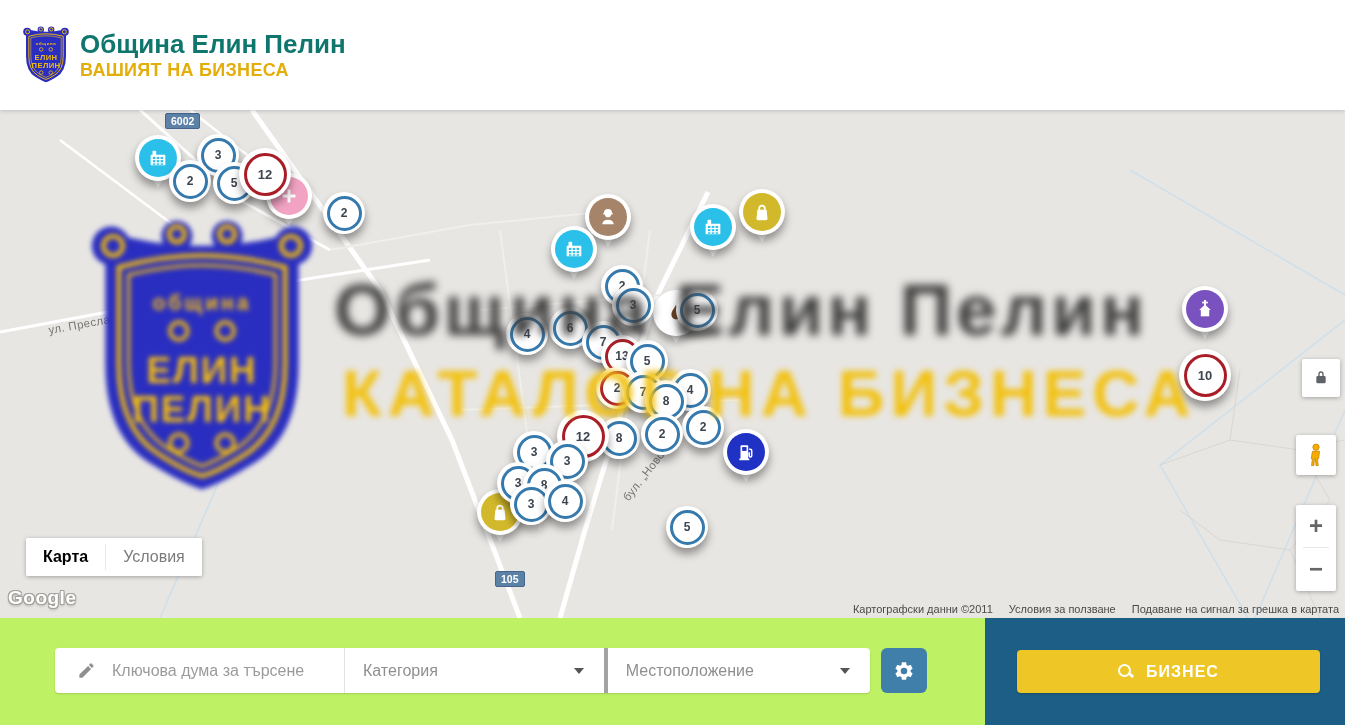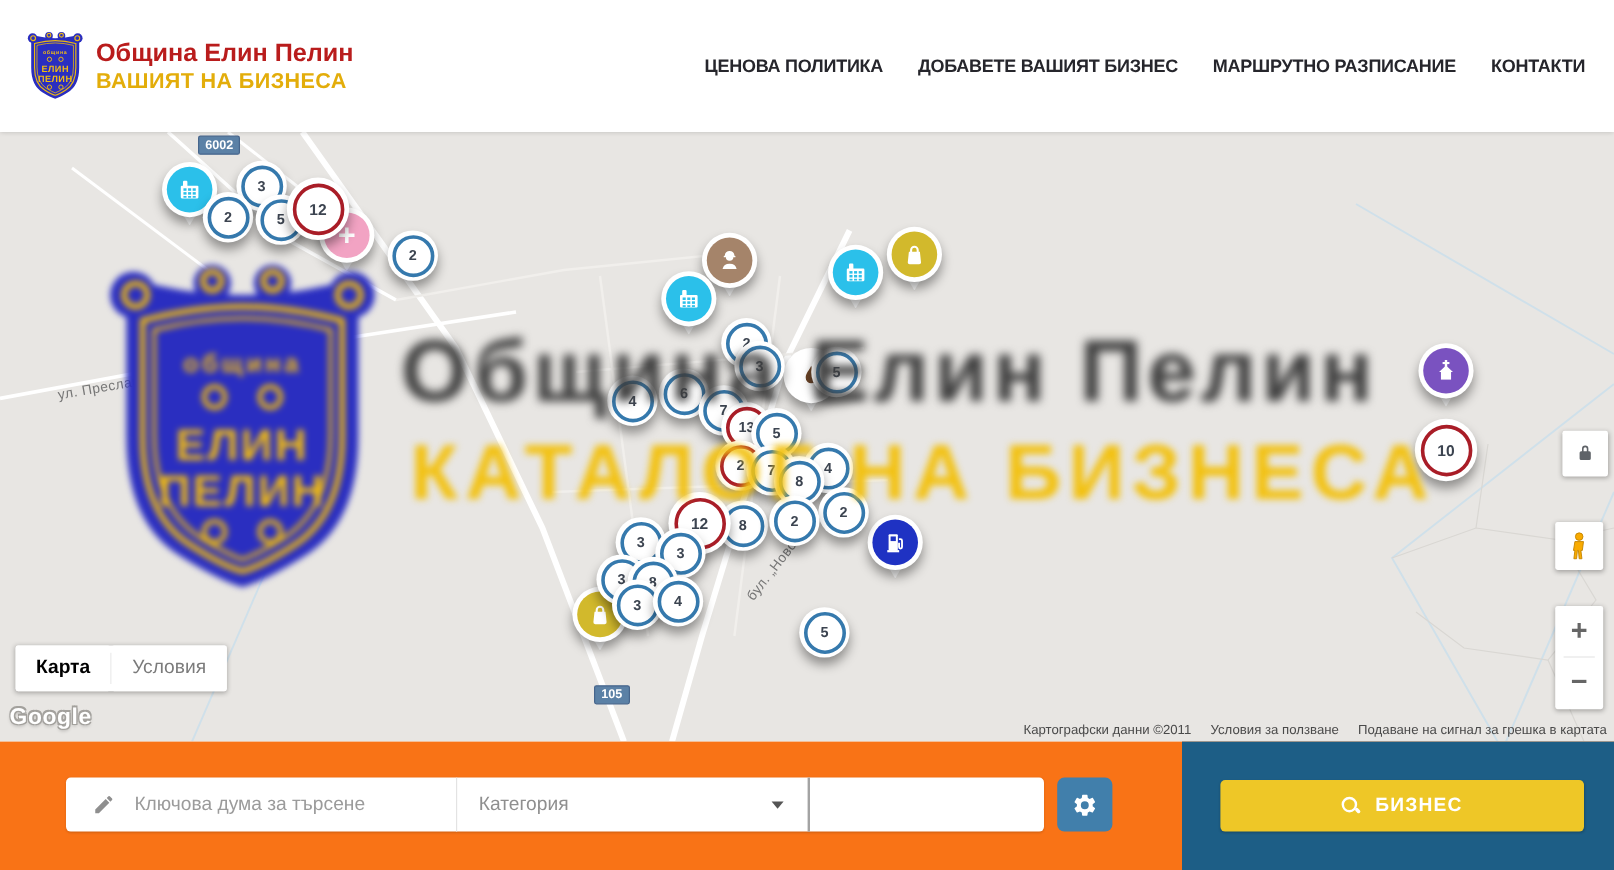--- a/index.html
+++ b/index.html
@@ -5,21 +5,21 @@
   html,body{margin:0;padding:0;background:#fff;}
   .page{position:relative;width:1345px;height:725px;overflow:hidden;
         font-family:"Liberation Sans",sans-serif;background:#fff;}
 
   
   .header{position:absolute;top:0;left:0;width:100%;height:110px;background:#fff;
           z-index:30;box-shadow:0 1px 4px rgba(0,0,0,.18);display:flex;align-items:center;}
   .brand{display:flex;align-items:center;margin-left:22px;text-decoration:none;cursor:pointer;}
   .crest-sm{width:48px;height:60px;}
   .brand-text{margin-left:10px;line-height:1.15;}
-  .brand-title{font-size:21px;font-weight:700;color:#b91c1c;}
+  .brand-title{font-size:26px;font-weight:700;color:#0f766e;}
   .brand-subtitle{font-size:18px;font-weight:700;color:#e3ad0a;letter-spacing:.3px;}
   .main-nav{margin-left:auto;margin-right:24px;display:flex;gap:29px;align-items:center;}
   .main-nav a{font-size:15px;font-weight:700;color:#26262c;text-decoration:none;
               letter-spacing:-.2px;cursor:pointer;white-space:nowrap;}
 
   
   .map{position:absolute;top:110px;left:0;width:1345px;height:508px;background:#e8e6e3;
        overflow:hidden;cursor:grab;}
   .roads{position:absolute;top:0;left:0;z-index:0;}
   .street-label{position:absolute;z-index:1;font-size:11.5px;color:#767676;letter-spacing:.4px;
@@ -52,21 +52,21 @@
   .wm-line1{position:absolute;left:334px;top:158px;font-size:73px;font-weight:700;color:#3d3d3d;
             letter-spacing:4px;filter:blur(4px);white-space:nowrap;}
   .wm-line2{position:absolute;left:342px;top:246px;font-size:65px;font-weight:700;color:#f2c111;
             letter-spacing:6px;filter:blur(3px);white-space:nowrap;}
   .crest-blue{fill:#2a2ec0;}
   .crest-stroke{fill:none;stroke:#edb90f;}
   .crest-txt-sm{font-size:11px;font-weight:700;fill:#f0bb13;letter-spacing:1.5px;}
   .crest-txt-lg{font-size:19px;font-weight:700;fill:#f0bb13;letter-spacing:1px;}
 
   
-  .maptype{position:absolute;left:13px;top:428px;z-index:5;display:flex;background:#fff;border-radius:2px;
+  .maptype{position:absolute;left:26px;top:428px;z-index:5;display:flex;background:#fff;border-radius:2px;
            box-shadow:0 1px 4px rgba(0,0,0,.3);height:38px;}
   .maptype button{border:none;background:#fff;height:38px;padding:0 17px;font-size:16px;cursor:pointer;
                   font-family:inherit;color:#7b7b7b;border-radius:2px;}
   .maptype button.active{font-weight:700;color:#000;}
   .maptype .mt-div{width:1px;background:#e6e6e6;margin:6px 0;}
   .glogo{position:absolute;left:8px;top:477px;z-index:5;font-size:19px;font-weight:700;color:#fff;
          letter-spacing:.5px;cursor:pointer;
          text-shadow:-1px -1px 0 #a3a19d,1px -1px 0 #a3a19d,-1px 1px 0 #a3a19d,1px 1px 0 #a3a19d,0 2px 3px rgba(0,0,0,.25);}
   .attrib{position:absolute;right:6px;bottom:3px;z-index:5;font-size:11px;color:#4a4a4a;display:flex;gap:16px;}
   .attrib a{color:#4a4a4a;text-decoration:none;cursor:pointer;}
@@ -74,31 +74,31 @@
            display:flex;align-items:center;justify-content:center;cursor:pointer;border-radius:2px;}
   .lock-btn{left:1302px;top:249px;width:38px;height:38px;}
   .pegman-btn{left:1296px;top:325px;width:40px;height:40px;}
   .zoomctl{position:absolute;left:1296px;top:395px;width:40px;height:86px;z-index:5;background:#fff;
            border-radius:2px;box-shadow:0 1px 4px rgba(0,0,0,.3);display:flex;flex-direction:column;align-items:center;}
   .zoomctl button{border:none;background:none;width:40px;height:42px;font-size:24px;font-weight:700;color:#666;
                   cursor:pointer;font-family:inherit;line-height:1;}
   .zdiv{width:26px;height:1px;background:#e6e6e6;}
 
   
-  .searchbar{position:absolute;top:618px;left:0;width:1345px;height:107px;background:#f97316;z-index:20;}
+  .searchbar{position:absolute;top:618px;left:0;width:1345px;height:107px;background:#bef264;z-index:20;}
   .sb-right{position:absolute;right:0;top:0;width:360px;height:107px;background:#1d5e86;}
   .filterbox{position:absolute;left:55px;top:30px;width:815px;height:45px;background:#fff;border-radius:4px;
              display:flex;align-items:stretch;box-shadow:0 1px 2px rgba(0,0,0,.15);}
   .f-keyword{width:303px;display:flex;align-items:center;padding-left:22px;border-right:1px solid #e3e3e3;}
   .f-keyword svg{width:19px;height:19px;flex:0 0 auto;}
   .f-keyword input{border:none;outline:none;font-family:inherit;font-size:16px;color:#333;
                    margin-left:14px;width:230px;background:transparent;}
   .f-keyword input::placeholder{color:#9b9b9b;}
   .f-select{display:flex;align-items:center;justify-content:space-between;padding:0 20px 0 18px;cursor:pointer;}
-  .f-select.category{width:254px;border-right:2px solid #a3a3a3;}
+  .f-select.category{width:254px;border-right:4px solid #a3a3a3;}
   .f-select.location{width:258px;}
   .f-select span{font-size:16px;color:#8f8f8f;}
   .caret{width:0;height:0;border-left:5px solid transparent;border-right:5px solid transparent;
          border-top:6px solid #555;}
   .gear-btn{position:absolute;left:881px;top:30px;width:46px;height:45px;background:#417fab;border:none;
             border-radius:6px;cursor:pointer;display:flex;align-items:center;justify-content:center;}
   .gear-btn svg{width:22px;height:22px;}
   .search-btn{position:absolute;left:1017px;top:32px;width:303px;height:43px;background:#eec727;border:none;
               border-radius:4px;cursor:pointer;display:flex;align-items:center;justify-content:center;gap:12px;
               box-shadow:0 1px 2px rgba(0,0,0,.2);}
@@ -133,26 +133,20 @@
         <text class="crest-txt-lg" x="60" y="88" text-anchor="middle">ЕЛИН</text>
         <text class="crest-txt-lg" x="60" y="108" text-anchor="middle">ПЕЛИН</text>
         <circle class="crest-stroke" cx="48" cy="119" r="4.5" stroke-width="2"></circle>
           <circle class="crest-stroke" cx="72" cy="119" r="4.5" stroke-width="2"></circle>
       </svg>
       <span class="brand-text">
         <span class="brand-title" style="display:block">Община Елин Пелин</span>
         <span class="brand-subtitle" style="display:block">ВАШИЯТ НА БИЗНЕСА</span>
       </span>
     </a>
-    <nav class="main-nav">
-      <a>ЦЕНОВА ПОЛИТИКА</a>
-      <a>ДОБАВЕТЕ ВАШИЯТ БИЗНЕС</a>
-      <a>МАРШРУТНО РАЗПИСАНИЕ</a>
-      <a>КОНТАКТИ</a>
-    </nav>
   </div>
 
   <div class="map">
     <svg class="roads" width="1345" height="508">
       <g fill="none">
         <path d="M252 0 L380 180 L452 330 L520 508" stroke="#ffffff" stroke-width="5"></path>
         <path d="M708 82 L655 190 L585 420 L560 508" stroke="#ffffff" stroke-width="5"></path>
         <path d="M140 0 L240 90 L330 140" stroke="#ffffff" stroke-width="3"></path>
         <path d="M60 30 L180 120" stroke="#ffffff" stroke-width="2.5"></path>
         <path d="M190 0 L260 55" stroke="#ffffff" stroke-width="2.5"></path>
@@ -535,20 +529,24 @@
       <div class="f-keyword">
         <svg viewBox="0 0 24 24">
           <path fill="#8f8f8f" d="M3 17.2V21h3.8L17.8 10 14 6.2 3 17.2zM20.7 7.1a1 1 0 0 0 0-1.4L18.3 3.3a1 1 0 0 0-1.4 0l-1.8 1.8 3.8 3.8 1.8-1.8z"></path>
         </svg>
         <input type="text" placeholder="Ключова дума за търсене" style="">
       </div>
       <div class="f-select category">
         <span>Категория</span>
         <i class="caret"></i>
       </div>
+      <div class="f-select location">
+        <span>Местоположение</span>
+        <i class="caret"></i>
+      </div>
     </div>
     <button class="gear-btn">
       <svg viewBox="0 0 24 24">
         <path fill="#ffffff" d="M19.14 12.94c.04-.3.06-.61.06-.94 0-.32-.02-.64-.07-.94l2.03-1.58a.49.49 0 0 0 .12-.61l-1.92-3.32a.49.49 0 0 0-.59-.22l-2.39.96c-.5-.38-1.03-.7-1.62-.94l-.36-2.54a.48.48 0 0 0-.48-.41h-3.84c-.24 0-.43.17-.47.41l-.36 2.54c-.59.24-1.13.57-1.62.94l-2.39-.96a.48.48 0 0 0-.59.22L2.74 8.87c-.12.21-.08.47.12.61l2.03 1.58c-.05.3-.09.63-.09.94s.02.64.07.94l-2.03 1.58a.49.49 0 0 0-.12.61l1.92 3.32c.12.22.37.29.59.22l2.39-.96c.5.38 1.03.7 1.62.94l.36 2.54c.05.24.24.41.48.41h3.84c.24 0 .44-.17.47-.41l.36-2.54c.59-.24 1.13-.56 1.62-.94l2.39.96c.22.08.47 0 .59-.22l1.92-3.32c.12-.22.07-.47-.12-.61l-2.01-1.58zM12 15.6A3.6 3.6 0 1 1 12 8.4a3.6 3.6 0 0 1 0 7.2z"></path>
       </svg>
     </button>
     <button class="search-btn">
       <span class="mag"></span>
       <span class="label">БИЗНЕС</span>
     </button>

